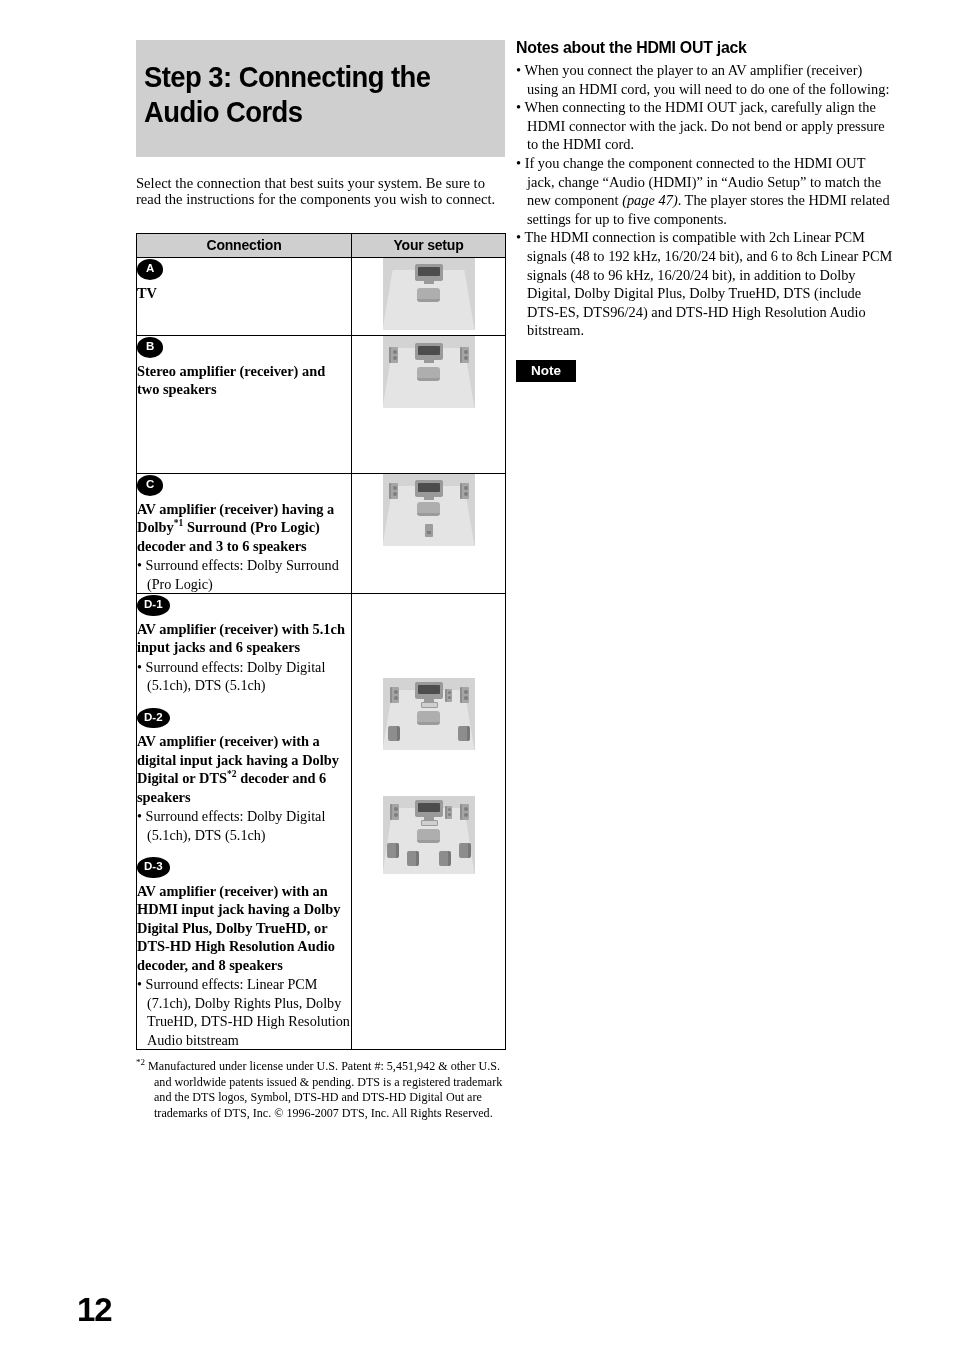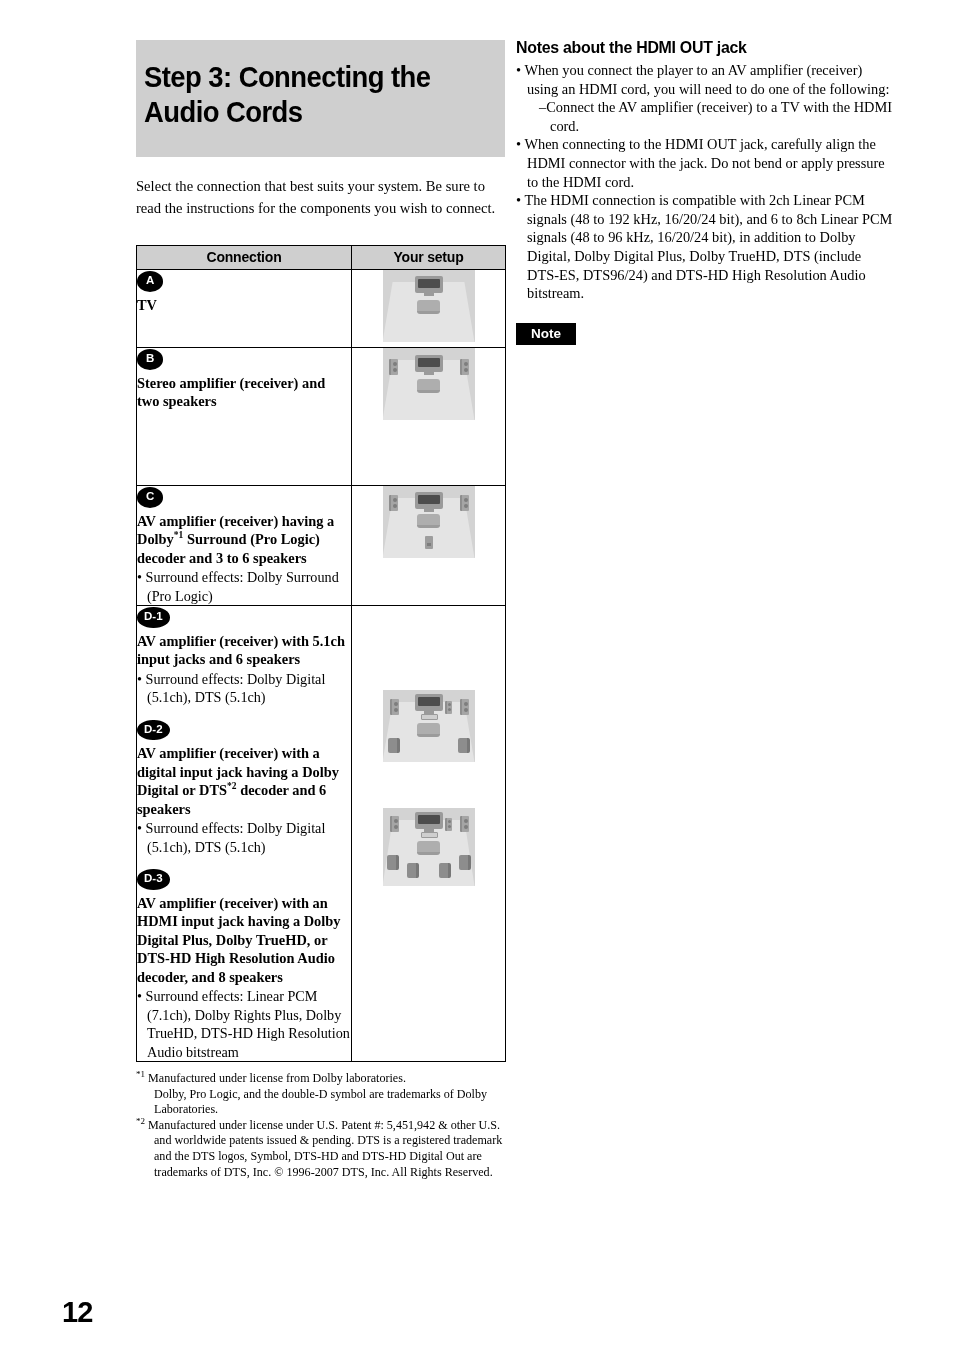--- a/index.html
+++ b/index.html
@@ -38,21 +38,21 @@
     line-height: 35px;
     letter-spacing: -0.6px;
     color: #000;
     transform: scaleX(0.93);
     transform-origin: left top;
   }
 
   .intro {
     margin-top: 18px;
     font-size: 14.6px;
-    line-height: 22px;
+    line-height: 16px;
     text-align: left;
   }
 
   
   .conn-table {
     margin-top: 26px;
     width: 369px;
     border: 1.4px solid #000;
     border-collapse: collapse;
     table-layout: fixed;
@@ -260,23 +260,23 @@
   }
   .note-body {
     font-size: 12.4px;
     line-height: 16.2px;
     width: 372px;
   }
 
   
   .page-no {
     position: absolute;
-    left: 62px; bottom: 22px;
-    font-family: "Liberation Sans", "DejaVu Sans", sans-serif;
-    font-size: 29px;
+    left: 77px; bottom: 22px;
+    font-family: "Liberation Sans", "DejaVu Sans", sans-serif;
+    font-size: 33px;
     font-weight: bold;
     letter-spacing: -1px;
   }
 </style>
 </head>
 <body>
 
 <div class="page">
 
   <div class="col-left">
@@ -406,37 +406,36 @@
               <div class="rspk" style="right:24px; top:55px;"></div>
               <div class="rspk" style="right:4px; top:47px;"></div>
             </div>
           </td>
         </tr>
 
       </tbody>
     </table>
 
     <div class="footnotes">
-      <div class="fn"><span class="mark">*1</span> <span>Manufactured under license from Dolby laboratories.</span><span class="ind">Dolby, Pro Logic, and the double-D symbol are trademarks of Dolby Laboratories.</span></div>
       <div class="fn"><span class="mark">*2</span> <span>Manufactured under license under U.S. Patent #: 5,451,942 &amp; other U.S. and worldwide patents issued &amp; pending. DTS is a registered trademark and the DTS logos, Symbol, DTS-HD and DTS-HD Digital Out are trademarks of DTS, Inc. © 1996-2007 DTS, Inc. All Rights Reserved.</span></div>
     </div>
 
   </div>
 
   <div class="col-right">
     <h2>Notes about the HDMI OUT jack</h2>
 
     <ul class="rlist">
       <li>
         <span>When you connect the player to an AV amplifier (receiver) using an HDMI cord, you will need to do one of the following:</span>
         <ul class="sublist">
-          <li>Connect the AV amplifier (receiver) to a TV with the HDMI cord.</li>
         </ul>
       </li>
       <li>When connecting to the HDMI OUT jack, carefully align the HDMI connector with the jack. Do not bend or apply pressure to the HDMI cord.</li>
+      <li><span>If you change the component connected to the HDMI OUT jack, change “Audio (HDMI)” in “Audio Setup” to match the new component </span><span class="ital">(page 47)</span><span>. The player stores the HDMI related settings for up to five components.</span></li>
       <li>The HDMI connection is compatible with 2ch Linear PCM signals (48 to 192 kHz, 16/20/24 bit), and 6 to 8ch Linear PCM signals (48 to 96 kHz, 16/20/24 bit), in addition to Dolby Digital, Dolby Digital Plus, Dolby TrueHD, DTS (include DTS-ES, DTS96/24) and DTS-HD High Resolution Audio bitstream.</li>
     </ul>
 
     <div class="note-badge">Note</div>
   </div>
 
   <div class="page-no">12</div>
 
 </div>
 

